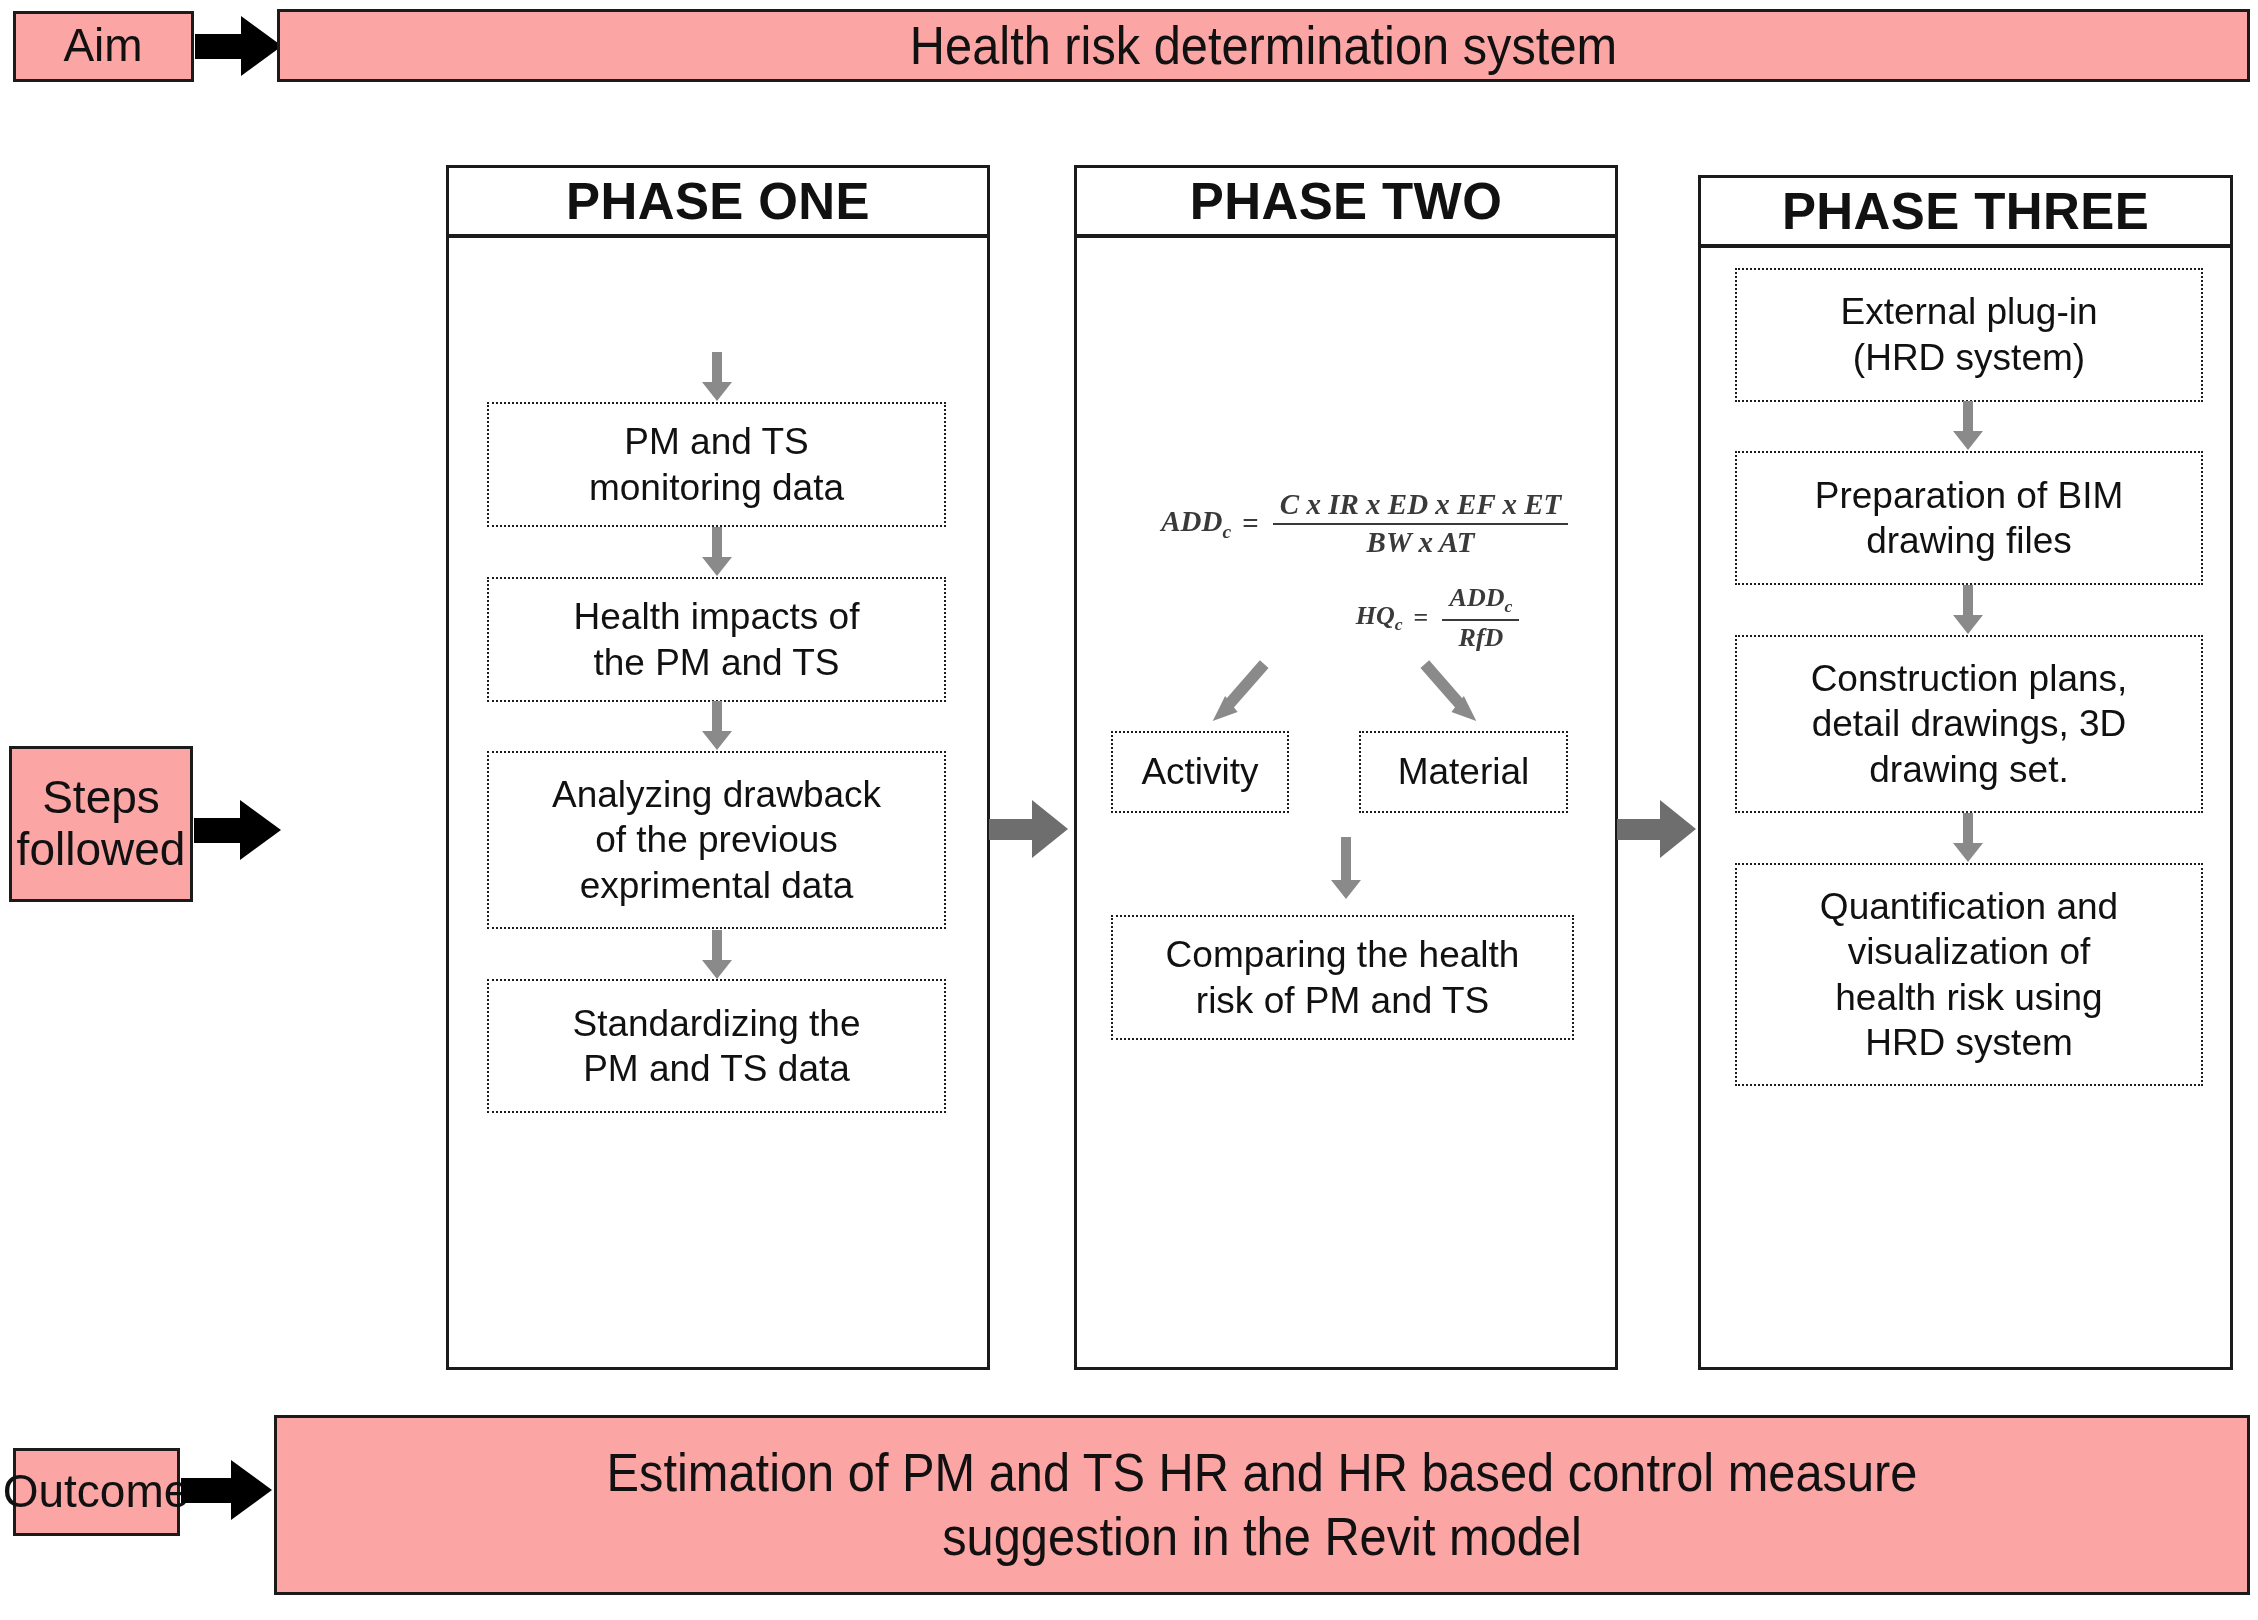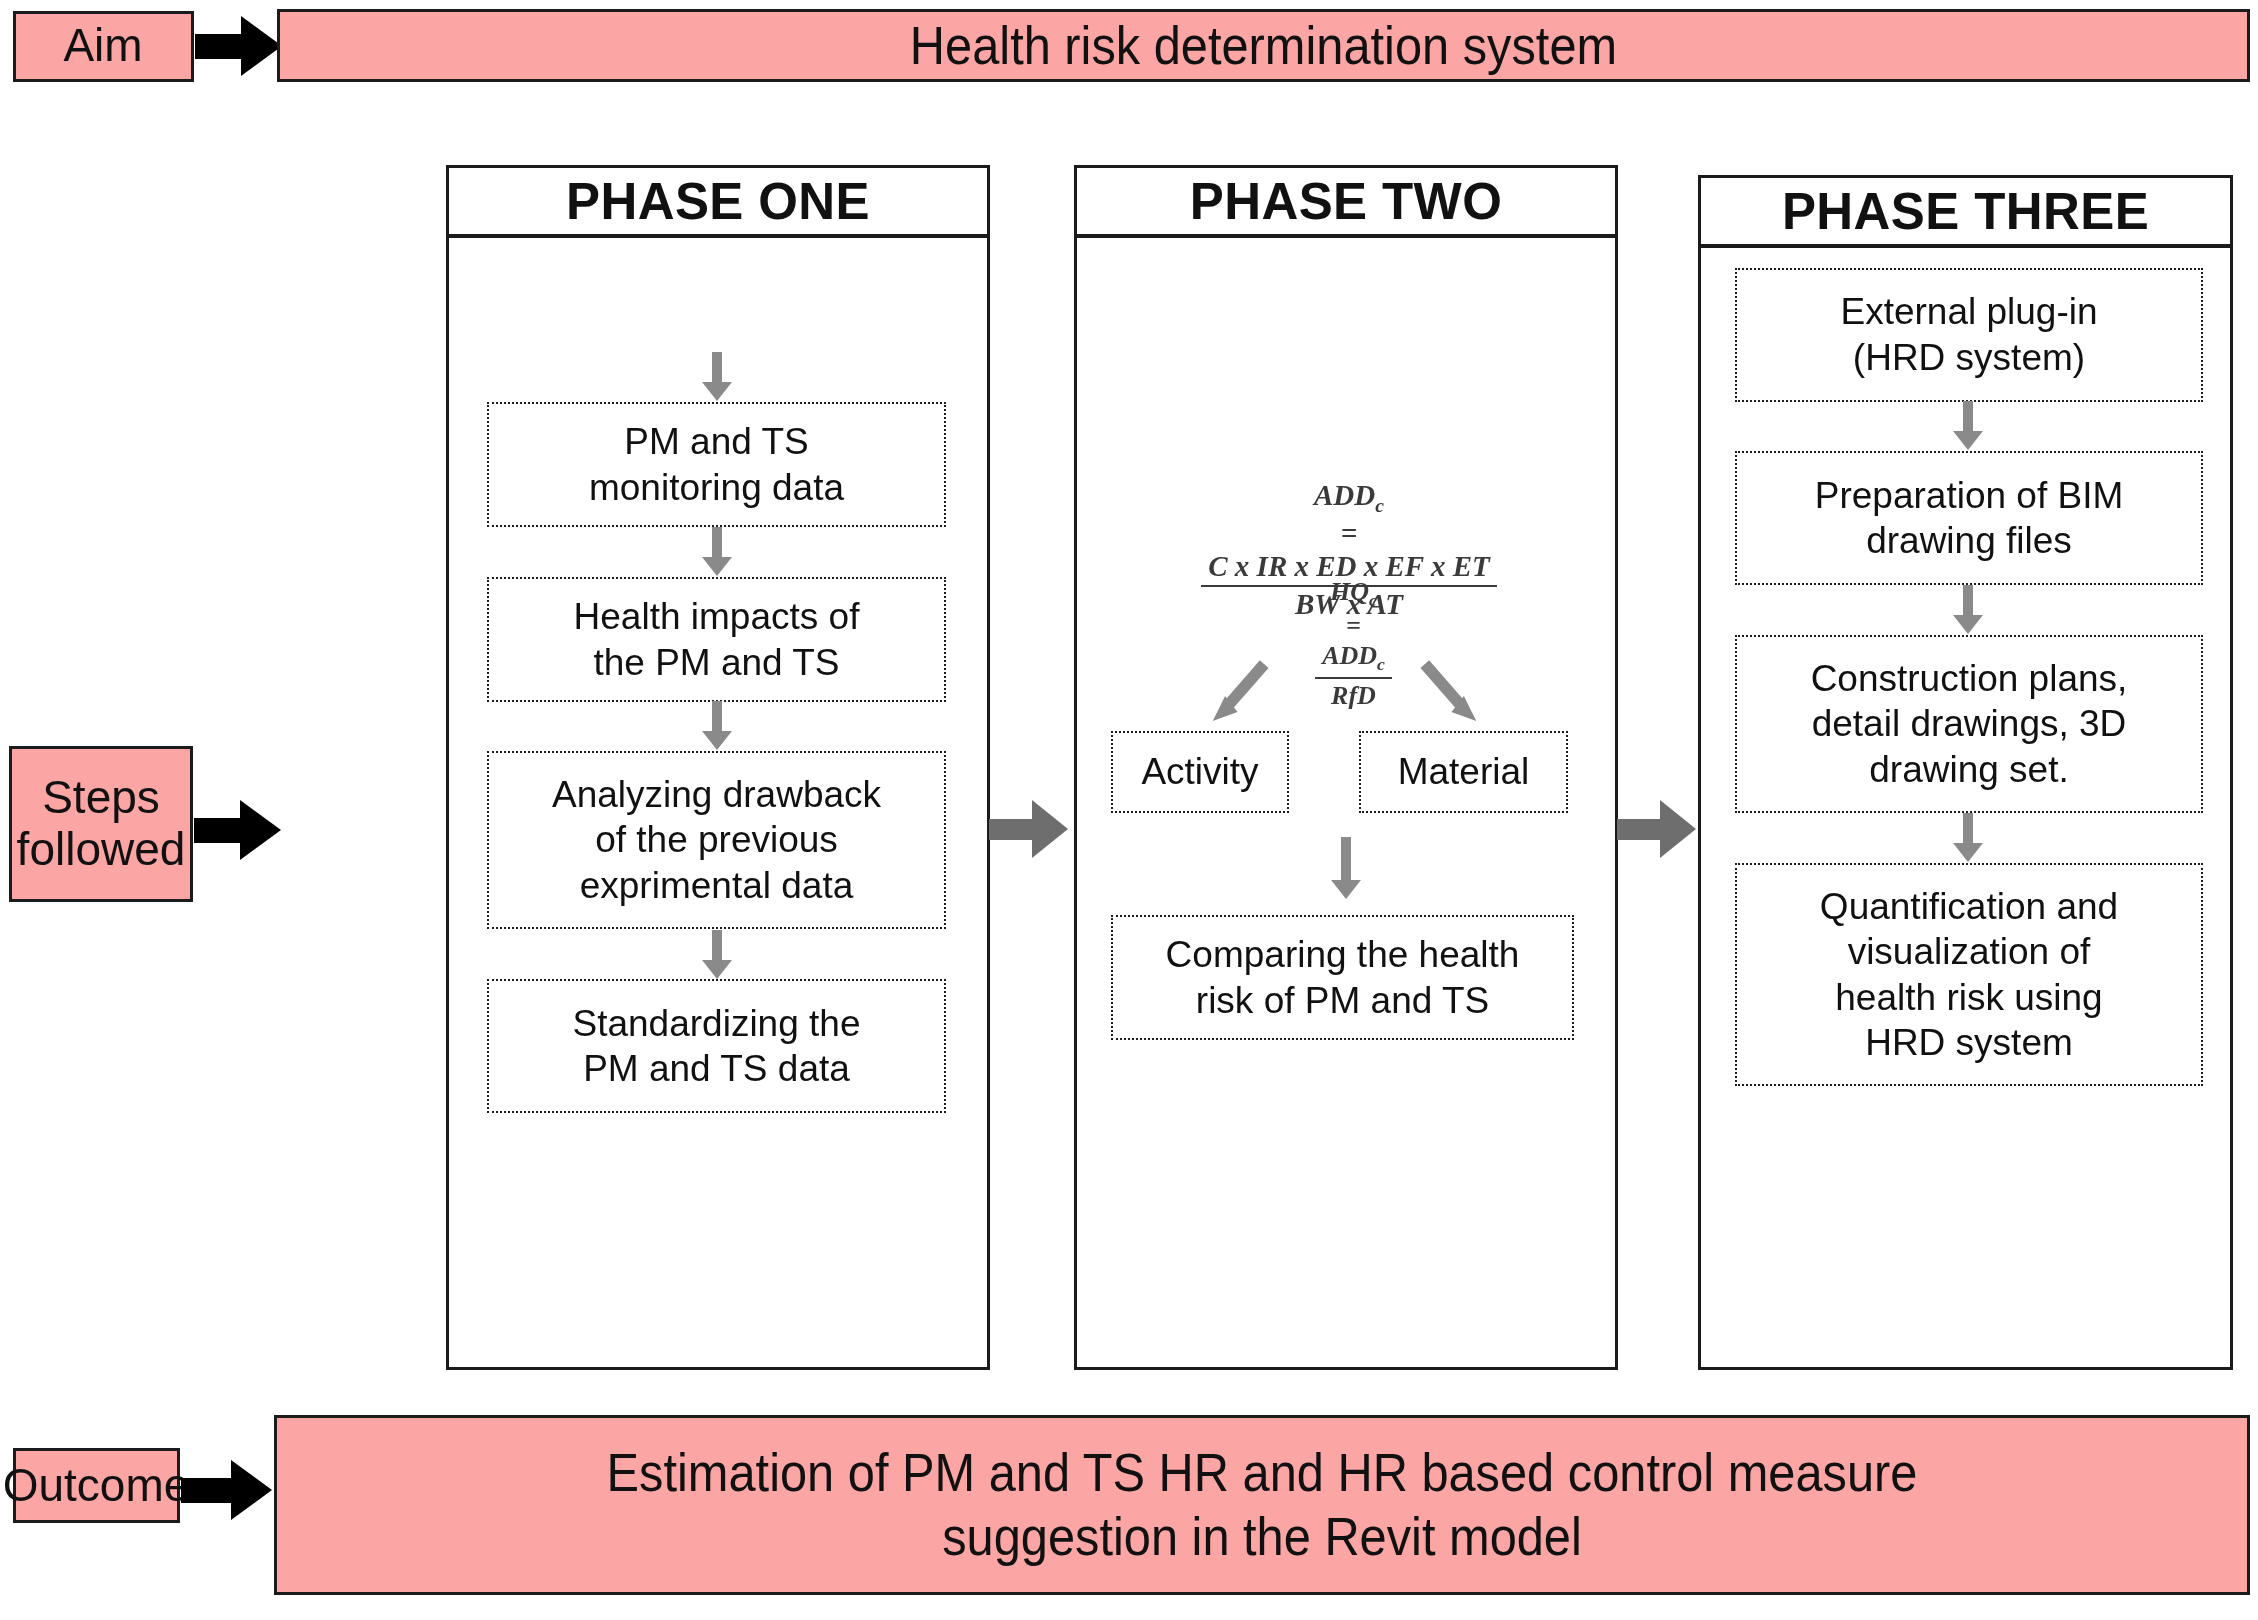--- a/index.html
+++ b/index.html
@@ -149,23 +149,22 @@
 
   
   .formula {
     position: absolute;
     font-family: "Liberation Serif", serif;
     font-style: italic;
     font-weight: bold;
     color: #3a3a3a;
     display: flex;
     align-items: center;
-    justify-content: flex-start;
+    justify-content: flex-end;
     white-space: nowrap;
-    flex-direction: column;
   }
   .frac {
     display: inline-flex;
     flex-direction: column;
     align-items: center;
     vertical-align: middle;
     margin: 0 3.6px;
   }
   .frac .num {
     border-bottom: 2.7px solid #3a3a3a;
@@ -331,21 +330,21 @@
         <div class="head" style="top:30px;"></div>
       </div>
 
       <div class="step-box" style="left:34px; top:615px; width:468px; height:223px; white-space:pre-line;">Quantification and
 visualization of
 health risk using
 HRD system</div>
     </div>
   </div>
 
-  <div class="solid-box label-box" style="left:12.5px; top:1448px; width:167px; height:75px;">
+  <div class="solid-box label-box" style="left:12.5px; top:1448px; width:167px; height:88px;">
     <span class="left-label">Outcome</span>
   </div>
 
   <div class="black-arrow" style="left:181px; top:1460px; width:98px; height:61px;">
     <div class="shaft" style="left:0; top:18px; width:55px; height:25px;"></div>
     <div class="head" style="left:50px; top:0;"></div>
   </div>
 
   <div class="solid-box" style="left:274px; top:1415px; width:1976px; height:180px; display:flex; flex-direction:column; align-items:center; justify-content:center;">
     <span class="banner-text">Estimation of PM and TS HR and HR based control measure</span>

